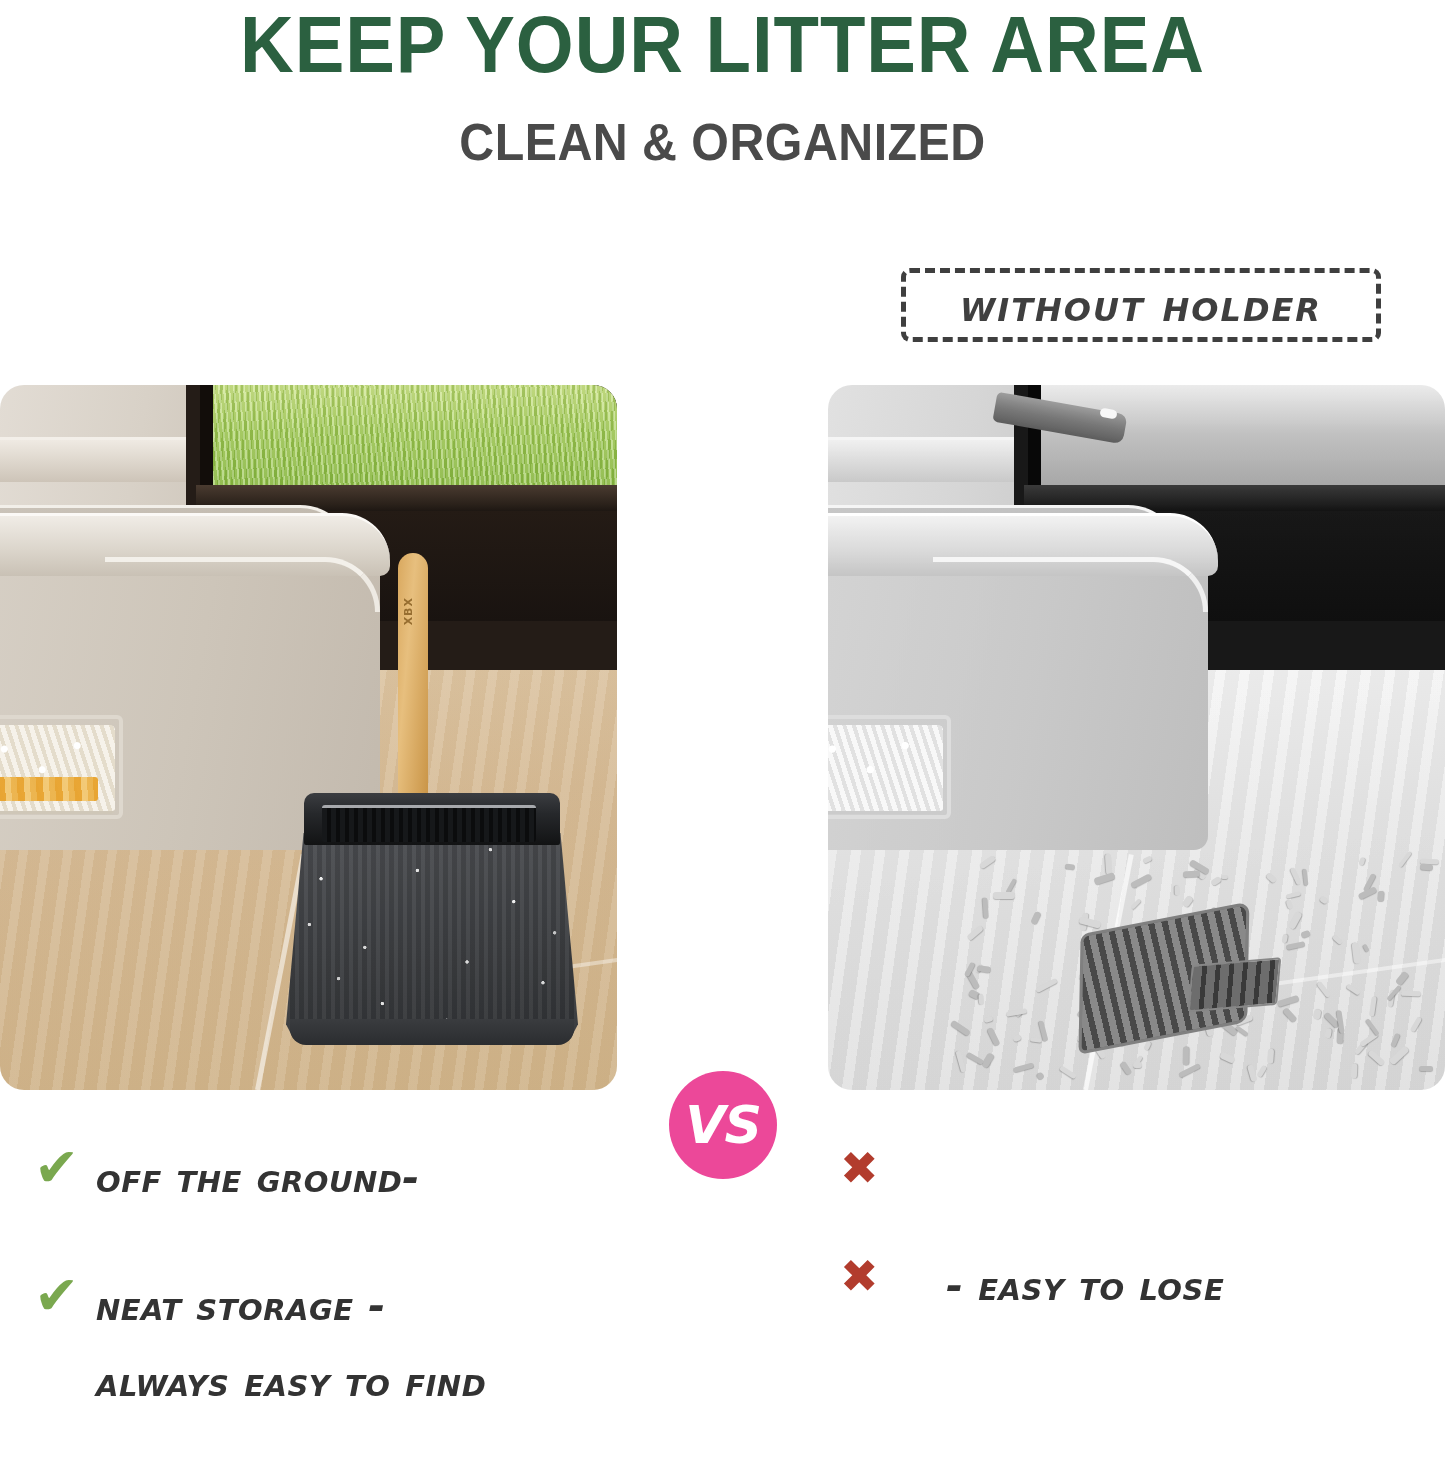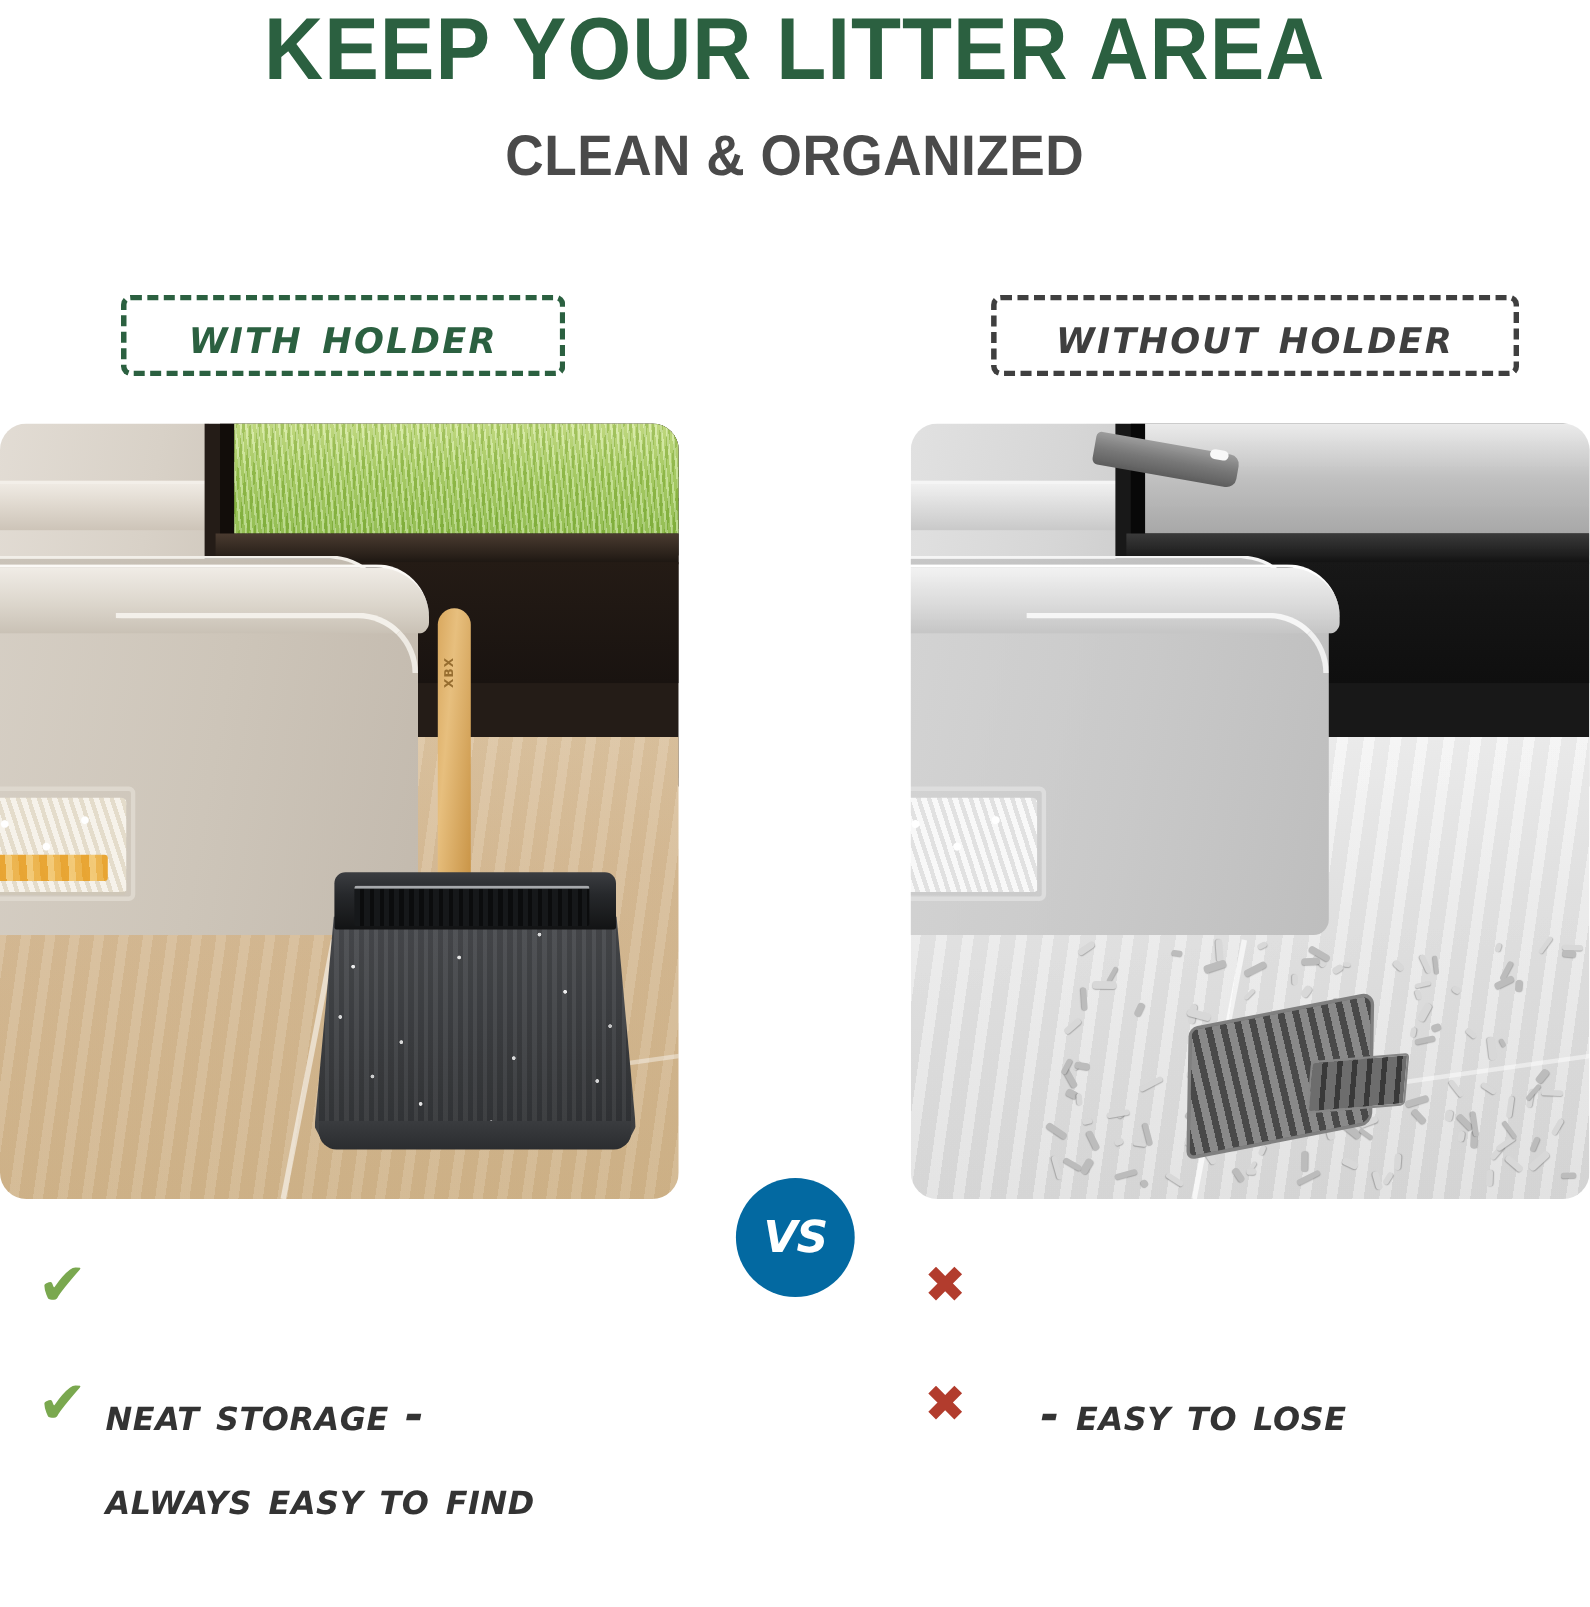--- a/index.html
+++ b/index.html
@@ -382,29 +382,29 @@
     border-radius: 3px;
     box-shadow: 0 1px 1px rgba(0,0,0,0.22);
   }
 
   
   .vs {
     position: absolute;
     left: 669px; top: 686px;
     width: 108px; height: 108px;
     border-radius: 50%;
-    background: #0369a1;
+    background: #ec4899;
     display: flex;
     align-items: center;
     justify-content: center;
     color: #ffffff;
     font-family: "DejaVu Sans", sans-serif;
     font-weight: bold;
     font-style: italic;
-    font-size: 40px;
+    font-size: 52px;
     letter-spacing: -1px;
     z-index: 5;
   }
 
   
   .bullets {
     position: absolute;
     top: 1140px;
     left: 0;
     width: 1445px;
@@ -447,21 +447,20 @@
 </style>
 </head>
 <body>
 
 <div class="header">
   <div class="headline">KEEP YOUR LITTER AREA</div>
   <div class="subtitle">CLEAN &amp; ORGANIZED</div>
 </div>
 
 <div class="badge-row">
-  <div class="badge with">With Holder</div>
   <div class="badge without">Without Holder</div>
 </div>
 
 <div class="panels">
 
   <div class="photo left">
     <div class="scene">
       <div class="wall"></div>
       <div class="baseboard"></div>
       <div class="window-frame"></div>
@@ -657,20 +656,21 @@
     </div>
   </div>
 </div>
 
 <div class="bullets">
 
   <div class="col left">
     <div class="bullet">
       <div class="mark check">✔</div>
       <div class="btext">
+        <span>Off the ground-</span>
       </div>
     </div>
     <div class="bullet">
       <div class="mark check">✔</div>
       <div class="btext">
         <span>Neat storage -</span>
         <span class="l2">always easy to find</span>
       </div>
     </div>
   </div>

